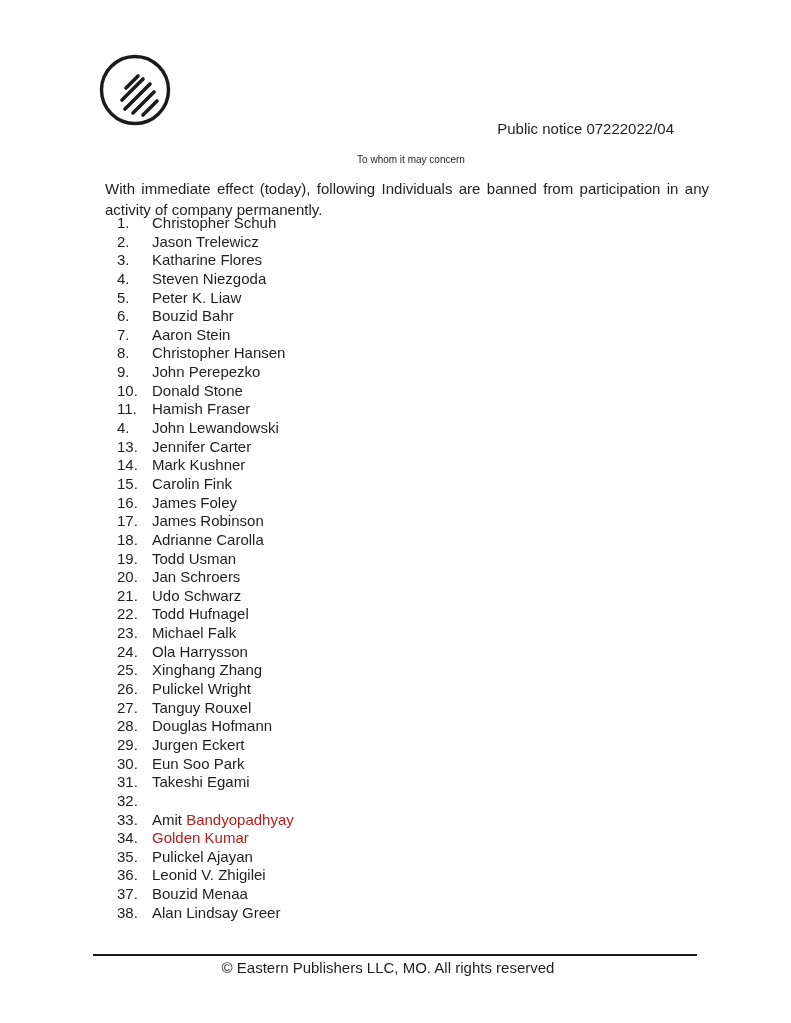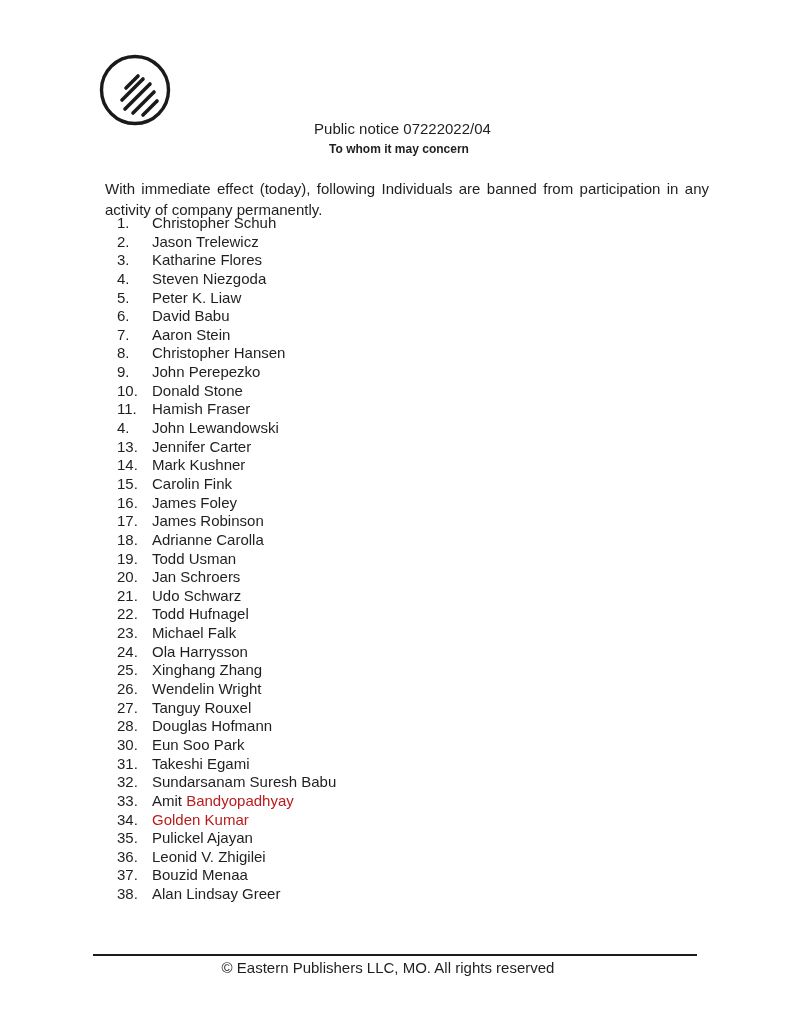--- a/index.html
+++ b/index.html
@@ -19,34 +19,34 @@
   }
   .logo {
     position: absolute;
     left: 97px;
     top: 52px;
     width: 76px;
     height: 76px;
   }
   .notice-line {
     position: absolute;
-    left: 104px;
+    left: 77px;
     top: 120px;
     width: 597px;
-    text-align: center;
+    text-align: right;
     white-space: nowrap;
   }
   .heading {
     position: absolute;
     left: 93px;
     top: 138px;
     width: 604px;
-    margin: 4px;
-    font-size: 12px;
-    font-weight: bold;
+    margin: 16px;
+    font-size: 10px;
+    font-weight: normal;
     text-align: center;
   }
   .body-text {
     position: absolute;
     left: 93px;
     top: 166px;
     width: 604px;
     margin: 12px;
     line-height: 21px;
     text-align: justify;
@@ -112,46 +112,47 @@
   <h1 class="heading">To whom it may concern</h1>
 
   <p class="body-text">With immediate effect (today), following Individuals are banned from participation in any activity of company permanently.</p>
 
   <ol class="banned-list">
       <li><span class="num">1.</span><span>Christopher Schuh</span></li>
       <li><span class="num">2.</span><span>Jason Trelewicz</span></li>
       <li><span class="num">3.</span><span>Katharine Flores</span></li>
       <li><span class="num">4.</span><span>Steven Niezgoda</span></li>
       <li><span class="num">5.</span><span>Peter K. Liaw</span></li>
-      <li><span class="num">6.</span><span>David Babu</span></li>
+      <li><span class="num">6.</span><span>Bouzid Bahr</span></li>
       <li><span class="num">7.</span><span>Aaron Stein</span></li>
       <li><span class="num">8.</span><span>Christopher Hansen</span></li>
       <li><span class="num">9.</span><span>John Perepezko</span></li>
       <li><span class="num">10.</span><span>Donald Stone</span></li>
       <li><span class="num">11.</span><span>Hamish Fraser</span></li>
       <li><span class="num">4.</span><span>John Lewandowski</span></li>
       <li><span class="num">13.</span><span>Jennifer Carter</span></li>
       <li><span class="num">14.</span><span>Mark Kushner</span></li>
       <li><span class="num">15.</span><span>Carolin Fink</span></li>
       <li><span class="num">16.</span><span>James Foley</span></li>
       <li><span class="num">17.</span><span>James Robinson</span></li>
       <li><span class="num">18.</span><span>Adrianne Carolla</span></li>
       <li><span class="num">19.</span><span>Todd Usman</span></li>
       <li><span class="num">20.</span><span>Jan Schroers</span></li>
       <li><span class="num">21.</span><span>Udo Schwarz</span></li>
       <li><span class="num">22.</span><span>Todd Hufnagel</span></li>
       <li><span class="num">23.</span><span>Michael Falk</span></li>
       <li><span class="num">24.</span><span>Ola Harrysson</span></li>
       <li><span class="num">25.</span><span>Xinghang Zhang</span></li>
-      <li><span class="num">26.</span><span>Wendelin Wright</span></li>
+      <li><span class="num">26.</span><span>Pulickel Wright</span></li>
       <li><span class="num">27.</span><span>Tanguy Rouxel</span></li>
       <li><span class="num">28.</span><span>Douglas Hofmann</span></li>
+      <li><span class="num">29.</span><span>Jurgen Eckert</span></li>
       <li><span class="num">30.</span><span>Eun Soo Park</span></li>
       <li><span class="num">31.</span><span>Takeshi Egami</span></li>
-      <li><span class="num">32.</span><span>Sundarsanam Suresh Babu</span></li>
+      <li><span class="num">32.</span></li>
       <li><span class="num">33.</span><span>Amit </span><span class="gray">Bandyopadhyay</span></li>
       <li><span class="num">34.</span><span class="gray">Golden Kumar</span></li>
       <li><span class="num">35.</span><span>Pulickel Ajayan</span></li>
       <li><span class="num">36.</span><span>Leonid V. Zhigilei</span></li>
       <li><span class="num">37.</span><span>Bouzid Menaa</span></li>
       <li><span class="num">38.</span><span>Alan Lindsay Greer</span></li>
     </ol>
 
   <div class="footer-rule"></div>
   <div class="footer-text">© Eastern Publishers LLC, MO. All rights reserved</div>

